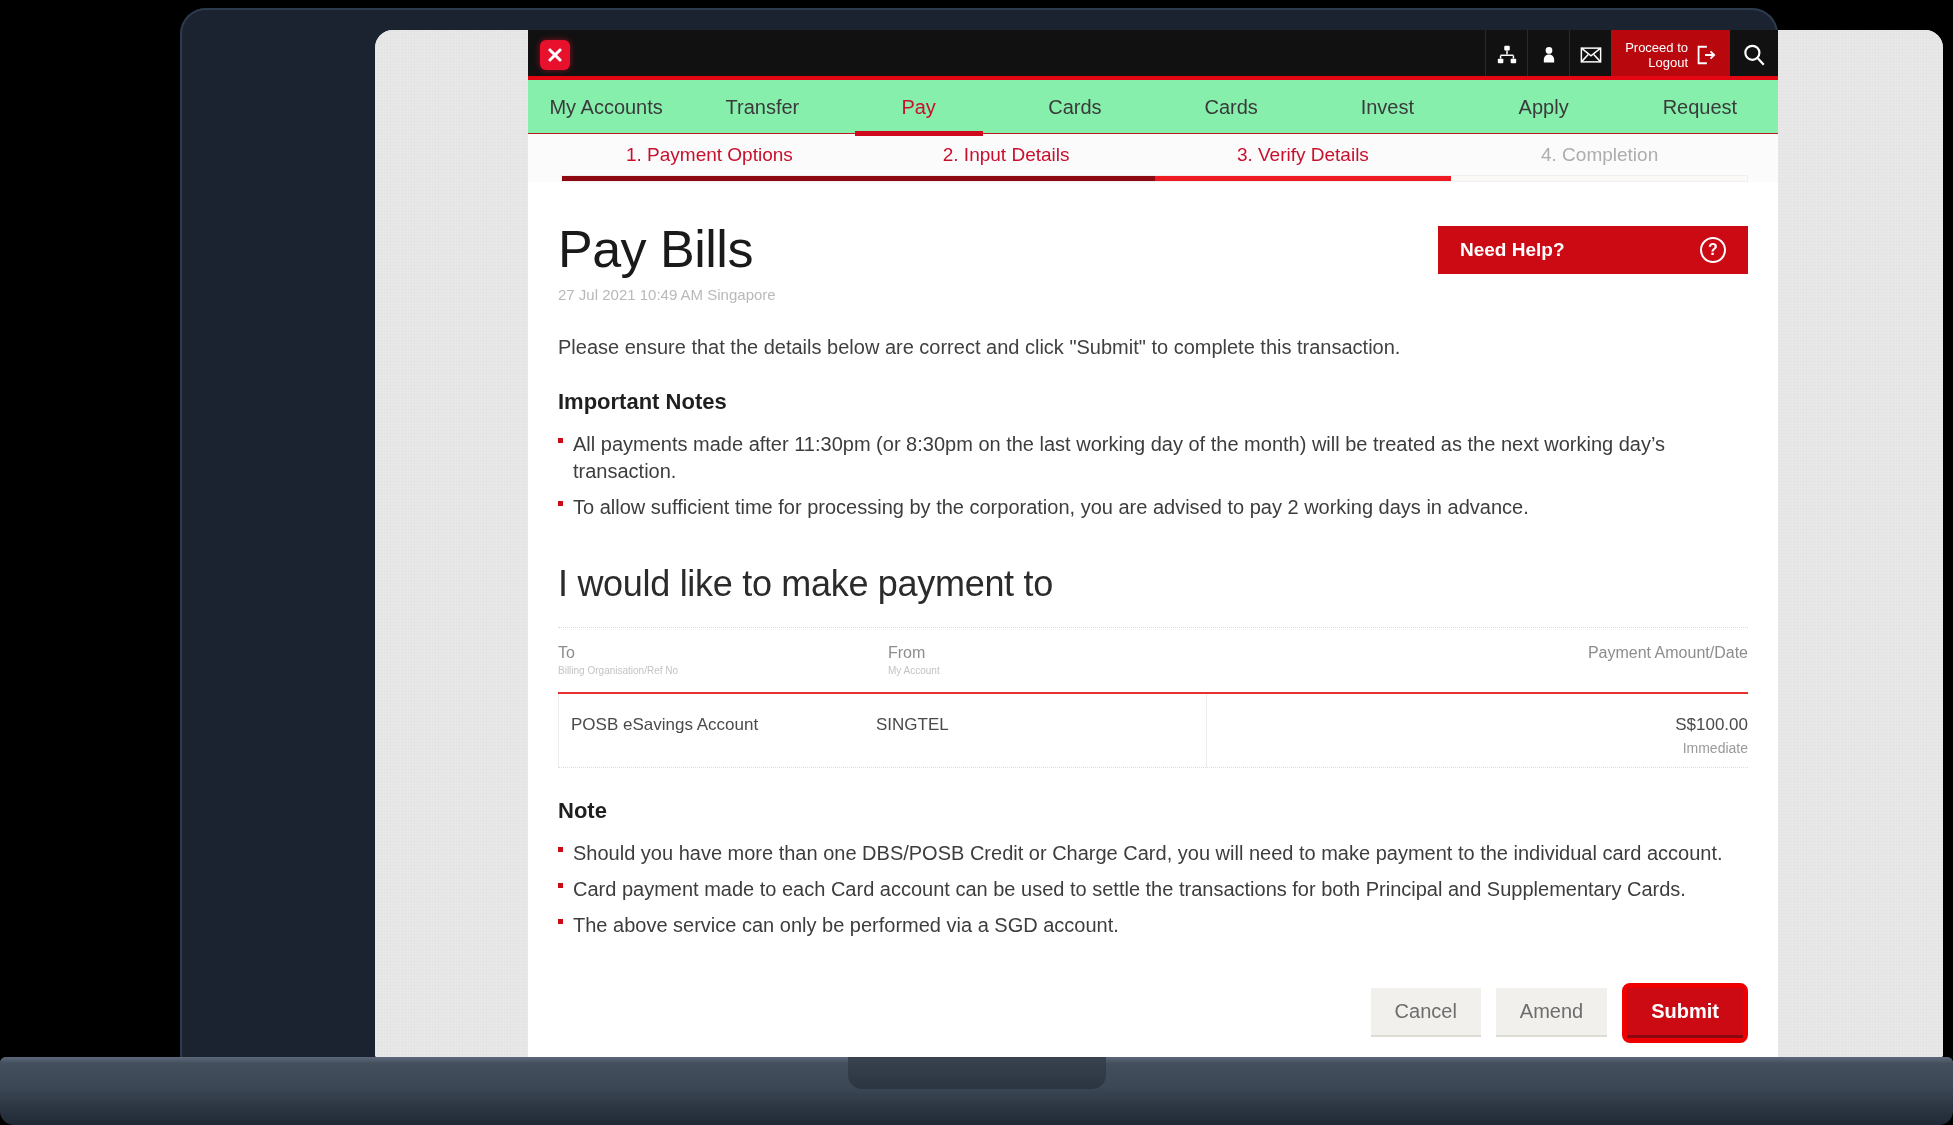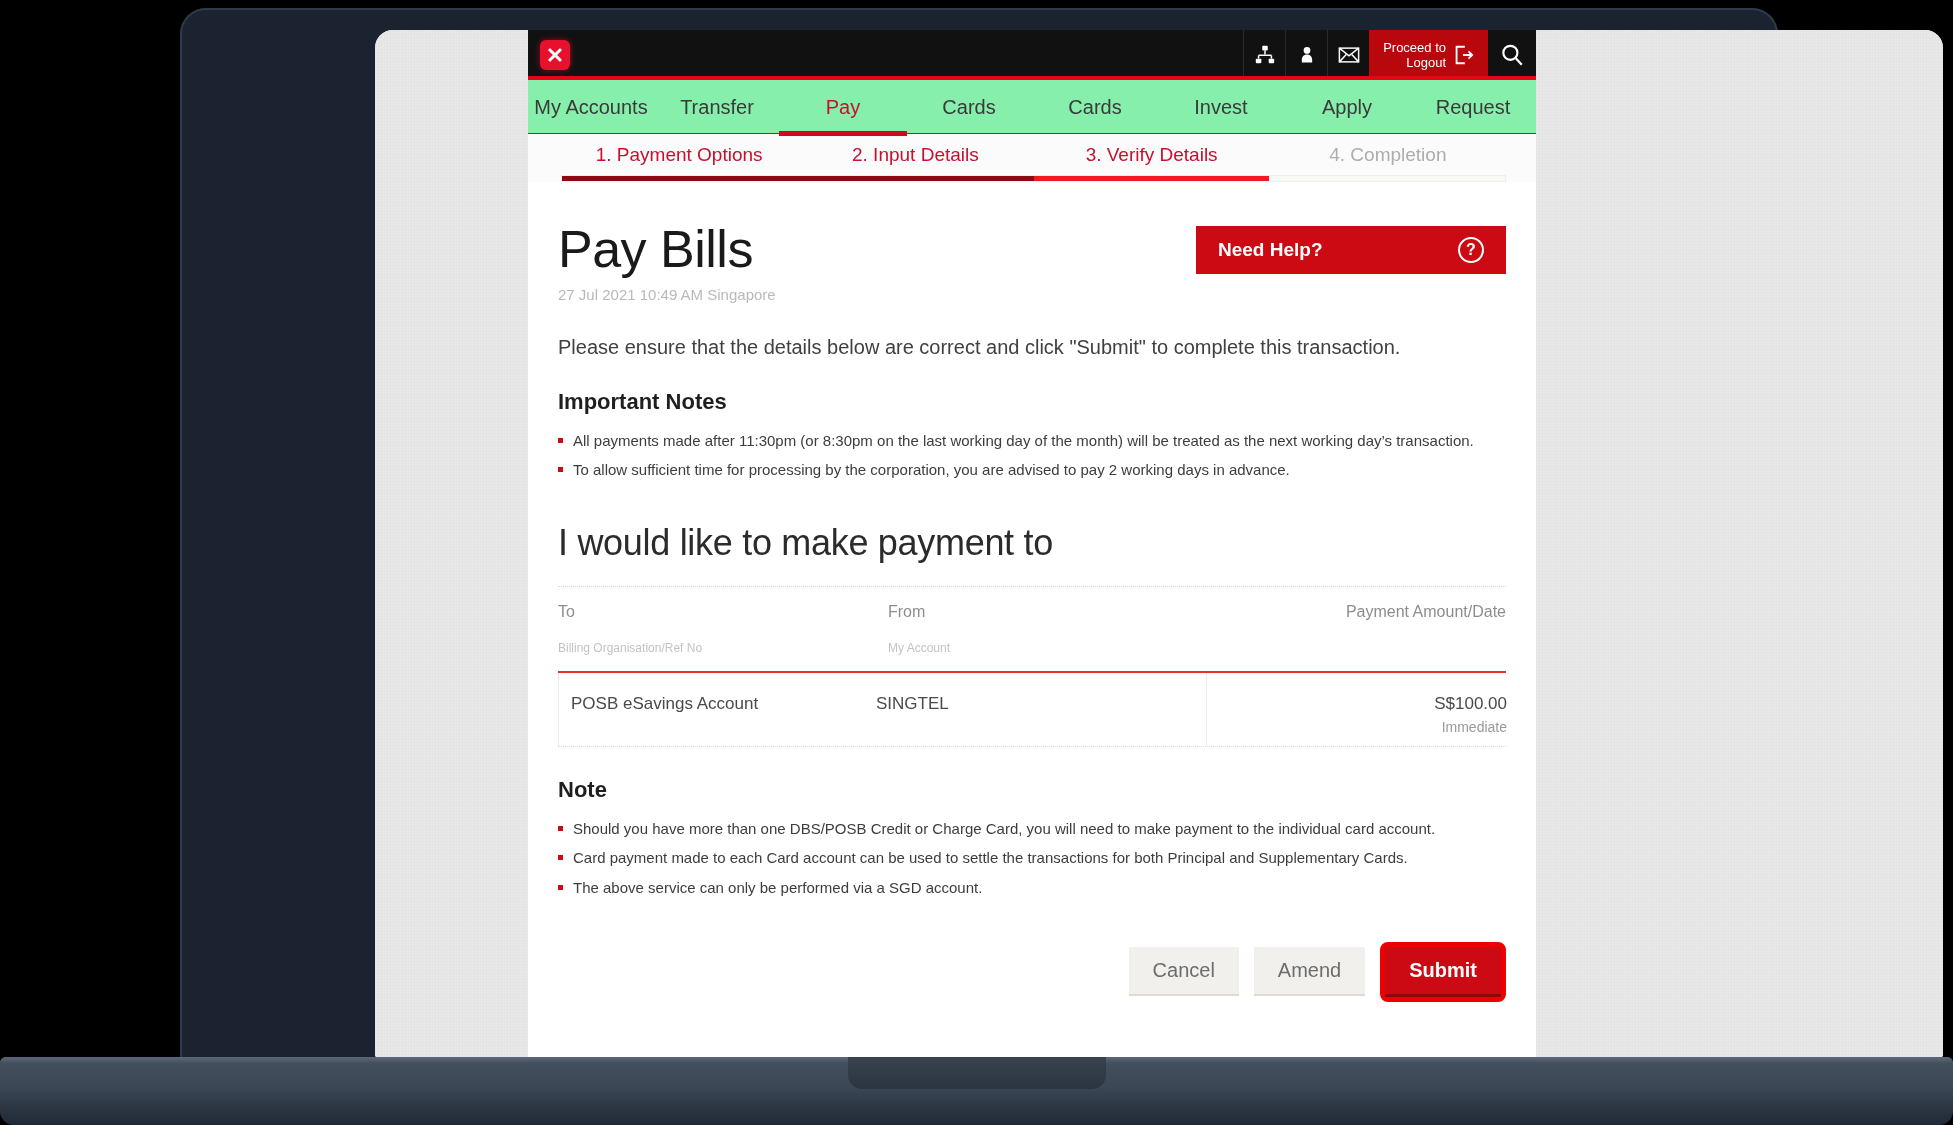--- a/index.html
+++ b/index.html
@@ -84,21 +84,21 @@
       repeating-linear-gradient(0deg, rgba(0,0,0,0.012) 0 1px, rgba(255,255,255,0) 1px 3px),
       repeating-linear-gradient(90deg, rgba(0,0,0,0.012) 0 1px, rgba(255,255,255,0) 1px 3px),
       #e8e8e8;
   }
 
   
   .content-col {
     position: absolute;
     left: 153px;
     top: 0px;
-    width: 1008px;
+    width: 1250px;
     min-height: 1028px;
     background: #ffffff;
   }
 
   
   .topbar {
     position: relative;
     height: 50px;
     background: #111111;
     display: flex;
@@ -275,21 +275,21 @@
   .sec-heading {
     margin-top: 30px;
     font-size: 22px;
     font-weight: bold;
     color: #1f1f1f;
   }
   ul.bullets { list-style: none; margin-top: 16px; }
   ul.bullets li {
     position: relative;
     padding-left: 15px;
-    font-size: 15px;
+    font-size: 20px;
     color: #3d3d3d;
     margin-bottom: 9px;
     line-height: 1.35;
   }
   ul.bullets li::before {
     content: "";
     position: absolute;
     left: 0; top: 7px;
     width: 5px; height: 5px;
     background: #cc0a14;
@@ -304,21 +304,21 @@
   }
 
   
   .pay-table { margin-top: 22px; }
   .thead {
     display: flex;
     border-top: 1px dotted #d9d9d9;
     padding-top: 16px;
   }
   .thead .th { font-size: 16px; color: #8d8d8d; }
-  .thead .th .sub { font-size: 12px; color: #c3c3c3; margin-top: 20px; }
+  .thead .th .sub { font-size: 10px; color: #c3c3c3; margin-top: 3px; }
   .col-to   { flex: 0 0 330px; }
   .col-from { flex: 0 0 318px; }
   .col-mid  { flex: 1 1 auto; }
   .col-amt  { flex: 0 0 300px; text-align: right; }
 
   .thead-rule { height: 2px; background: #e8302e; margin-top: 16px; }
 
   .trow { display: flex; min-height: 74px; }
   .trow .td {
     font-size: 17px;

